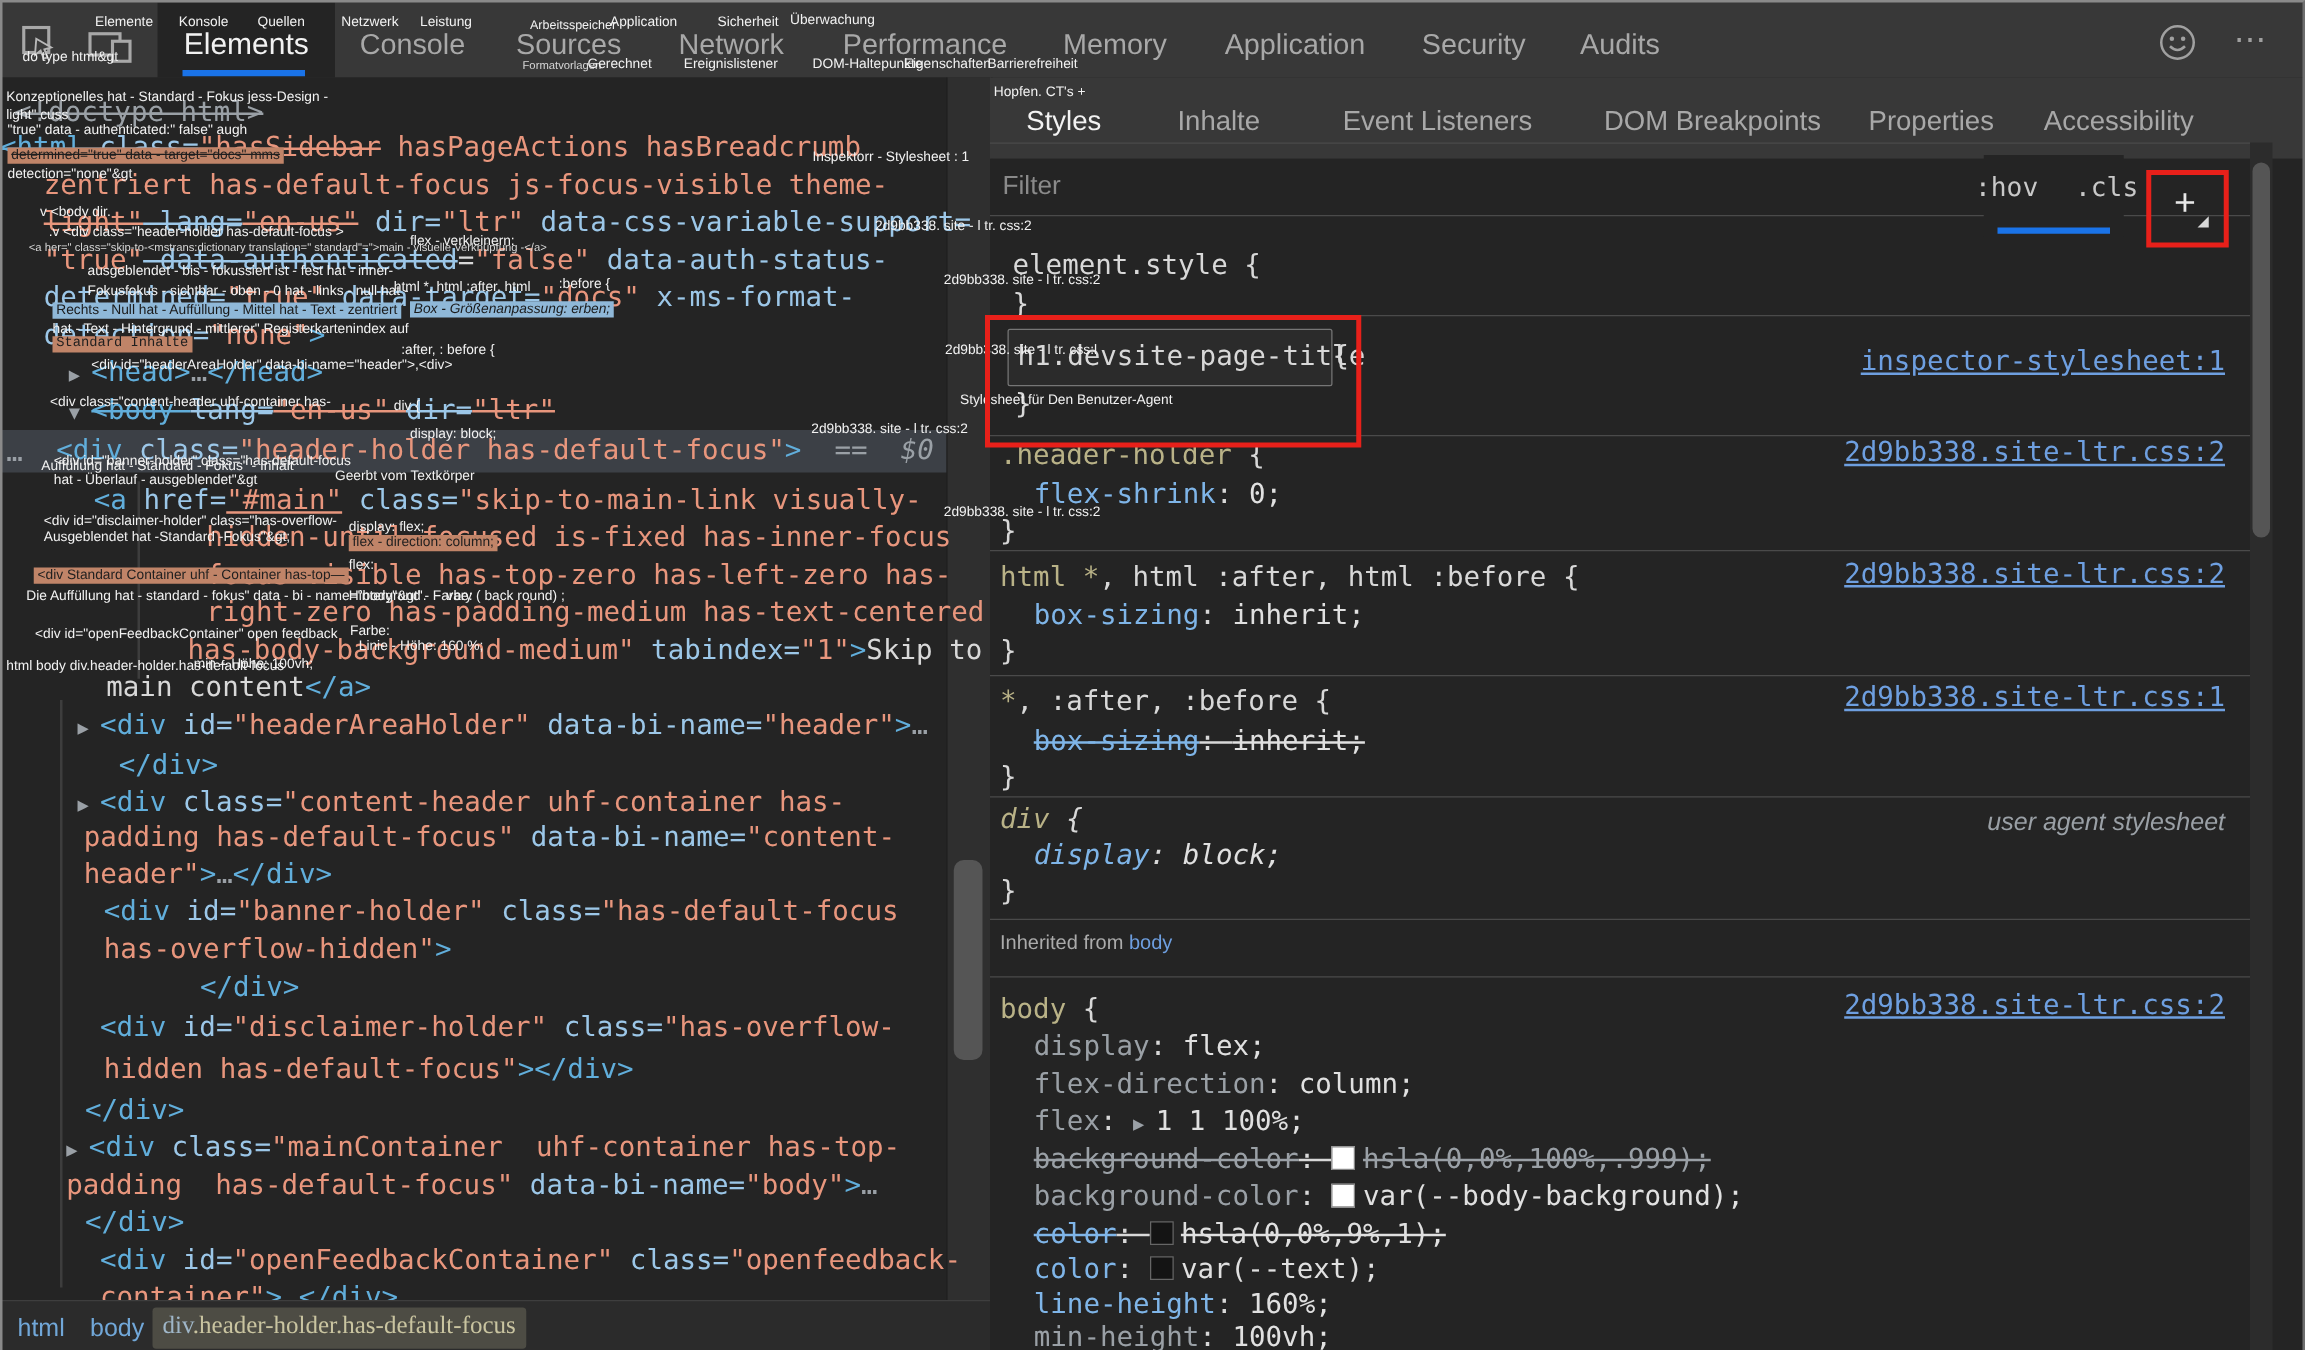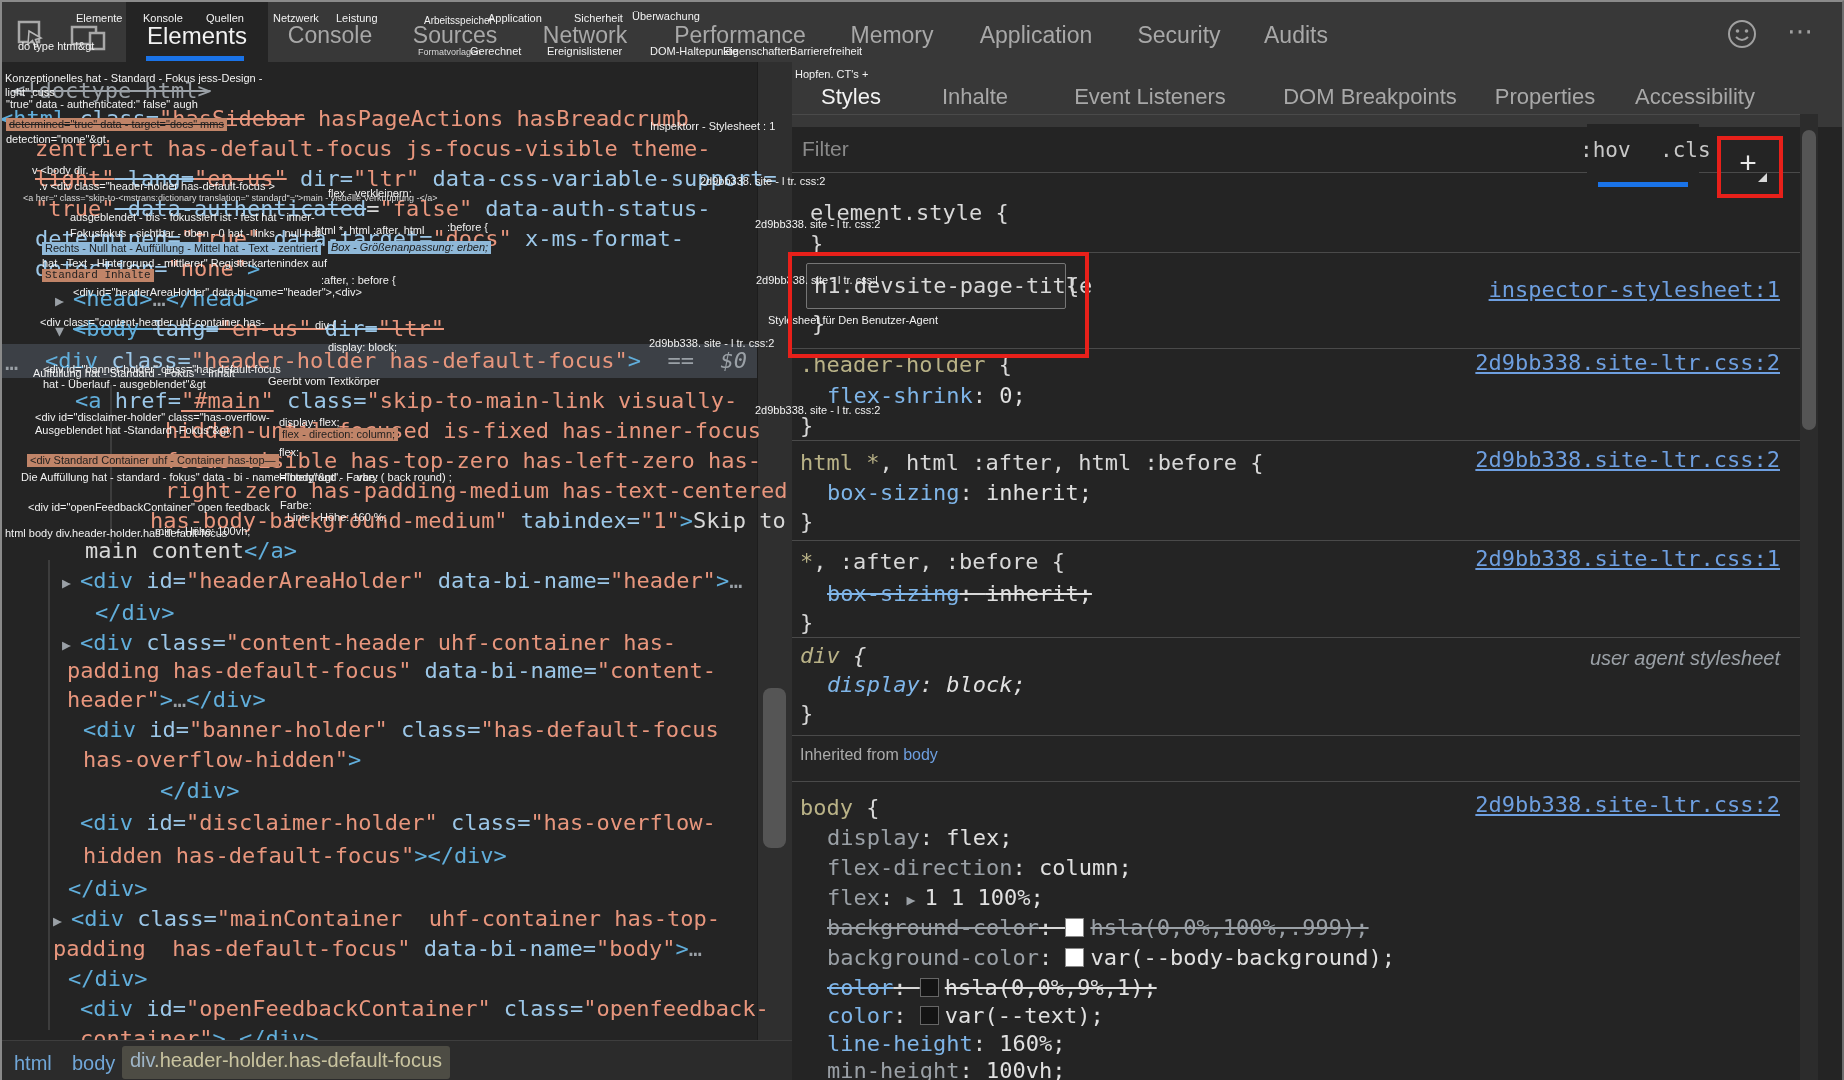--- a/index.html
+++ b/index.html
@@ -65,21 +65,21 @@
   .lab.hlb{background:#8fb8d8;color:#1a1a1a;padding:0 3px;}
   .lab.st{text-decoration:line-through;}
   .lab.tiny{font-size:9px;color:#d8d8d8;}
   .lab.f10{font-size:10px;}
   
   .inherited{position:absolute;left:800px;top:746px;font-size:16px;color:#ababab;z-index:10;}
   .inherited .blink{color:#6e9fe0;}
   
   .crumb{position:absolute;top:11px;font-size:20px;color:#71a7d8;}
   .crumb-sel{position:absolute;left:122px;top:5px;height:30px;background:#4d4c44;border-radius:3px;
-     padding:3px 8px 0 8px;font-size:20px;z-index:31;}
+     padding:3px 8px 0 8px;font-size:20px;z-index:31;font-family:Liberation Serif, serif;}
   .crumb-sel .ctag{color:#9fb6c8;} .crumb-sel .ccls{color:#c9c4a0;}
 </style>
 </head>
 <body>
 
 <div id="app">
 
   <div class="toolbar">
     <svg class="ticon" style="left:17px;top:20px" width="28" height="28" viewBox="0 0 28 28">
       <rect x="2" y="2" width="20" height="20" fill="none" stroke="#a8a8a8" stroke-width="2.5"></rect>

